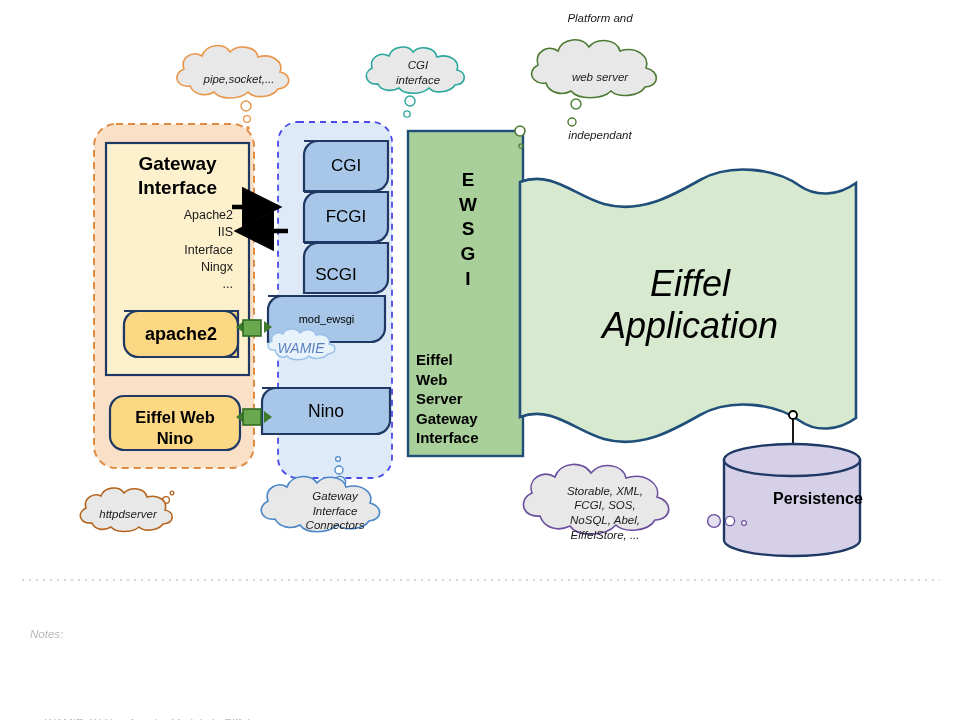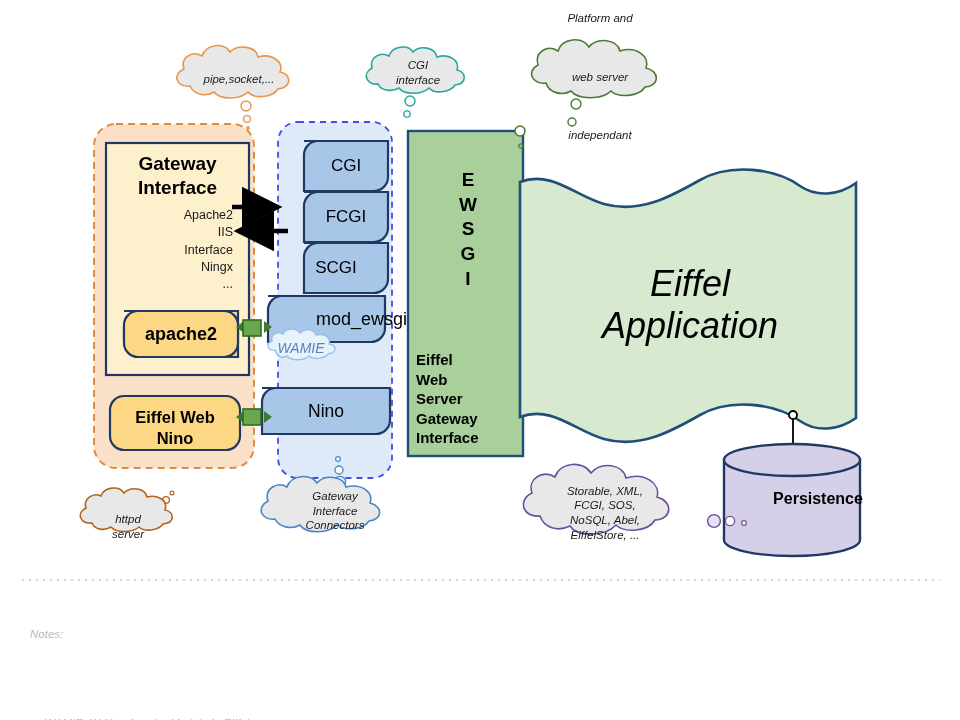--- a/index.html
+++ b/index.html
@@ -9,21 +9,21 @@
   svg#diagram{position:absolute;left:0;top:0;width:960px;height:720px;}
   .lbl{position:absolute;pointer-events:none;}
   .ctr{display:flex;align-items:center;justify-content:center;text-align:center;}
 
   
   .t-gateway{font-size:19px;font-weight:bold;color:#000;line-height:1.25;}
   .t-servers{font-size:12.5px;color:#1a1a1a;line-height:1.38;text-align:right;}
   .t-apache2{font-size:18px;font-weight:bold;color:#000;}
   .t-ewnino{font-size:16.5px;font-weight:bold;color:#000;line-height:1.25;}
   .t-conn{font-size:17px;color:#000;font-weight:400;}
-  .t-modewsgi{font-size:18px;color:#000;margin-left:35px;}
+  .t-modewsgi{font-size:11px;color:#000;}
   .t-nino{font-size:17.5px;color:#000;}
   .t-wamie{font-size:14px;font-style:italic;color:#5a7fbf;}
   .t-ewsgi-vert{font-size:19px;font-weight:bold;color:#000;line-height:1.30;text-align:center;}
   .t-ewsgi-exp{font-size:15px;font-weight:bold;color:#000;line-height:1.30;text-align:left;}
   .t-eiffelapp{font-size:36px;font-style:italic;color:#000;line-height:1.18;text-align:center;}
   .t-persist{font-size:16px;font-weight:bold;color:#000;}
   .t-cloud{font-size:11.5px;font-style:italic;color:#1a1a1a;line-height:1.28;text-align:center;}
   .t-notes{font-size:11.5px;font-style:italic;color:#b8b8b8;line-height:1.55;white-space:pre;}
 </style>
 </head>
@@ -181,21 +181,21 @@
 
 <div class="lbl ctr t-apache2" style="left:124px;top:311px;width:114px;height:46px;">apache2</div>
 
 <div class="lbl ctr t-ewnino" style="left:110px;top:396px;width:130px;height:64px;flex-direction:column;">
   <div>Eiffel Web</div>
   <div>Nino</div>
 </div>
 
 <div class="lbl ctr t-conn" style="left:304px;top:141px;width:84px;height:50px;">CGI</div>
 <div class="lbl ctr t-conn" style="left:304px;top:192px;width:84px;height:50px;">FCGI</div>
-<div class="lbl ctr t-conn" style="left:304px;top:243px;width:64px;height:50px;">SCGI</div>
+<div class="lbl ctr t-conn" style="left:304px;top:250px;width:64px;height:50px;">SCGI</div>
 
 <div class="lbl ctr t-modewsgi" style="left:268px;top:296px;width:117px;height:46px;">mod_ewsgi</div>
 
 <div class="lbl ctr t-wamie" style="left:268px;top:336px;width:66px;height:24px;">WAMIE</div>
 
 <div class="lbl ctr t-nino" style="left:262px;top:388px;width:128px;height:46px;">Nino</div>
 
 <div class="lbl t-ewsgi-vert" style="left:438px;top:168px;width:60px;">
   <div>E</div>
   <div>W</div>
@@ -228,21 +228,21 @@
   <div>CGI</div>
   <div>interface</div>
 </div>
 
 <div class="lbl ctr t-cloud" style="left:545px;top:53px;width:110px;height:48px;flex-direction:column;gap:44px;">
   <div>Platform and</div>
   <div>web server</div>
   <div>independant</div>
 </div>
 
-<div class="lbl ctr t-cloud" style="left:88px;top:510px;width:80px;height:34px;flex-direction:column;font-style:italic;">
+<div class="lbl ctr t-cloud" style="left:88px;top:497px;width:80px;height:34px;flex-direction:row;font-style:italic;">
   <div>httpd</div>
   <div>server</div>
 </div>
 
 <div class="lbl ctr t-cloud" style="left:283px;top:487px;width:104px;height:48px;flex-direction:column;">
   <div>Gateway</div>
   <div>Interface</div>
   <div>Connectors</div>
 </div>
 

